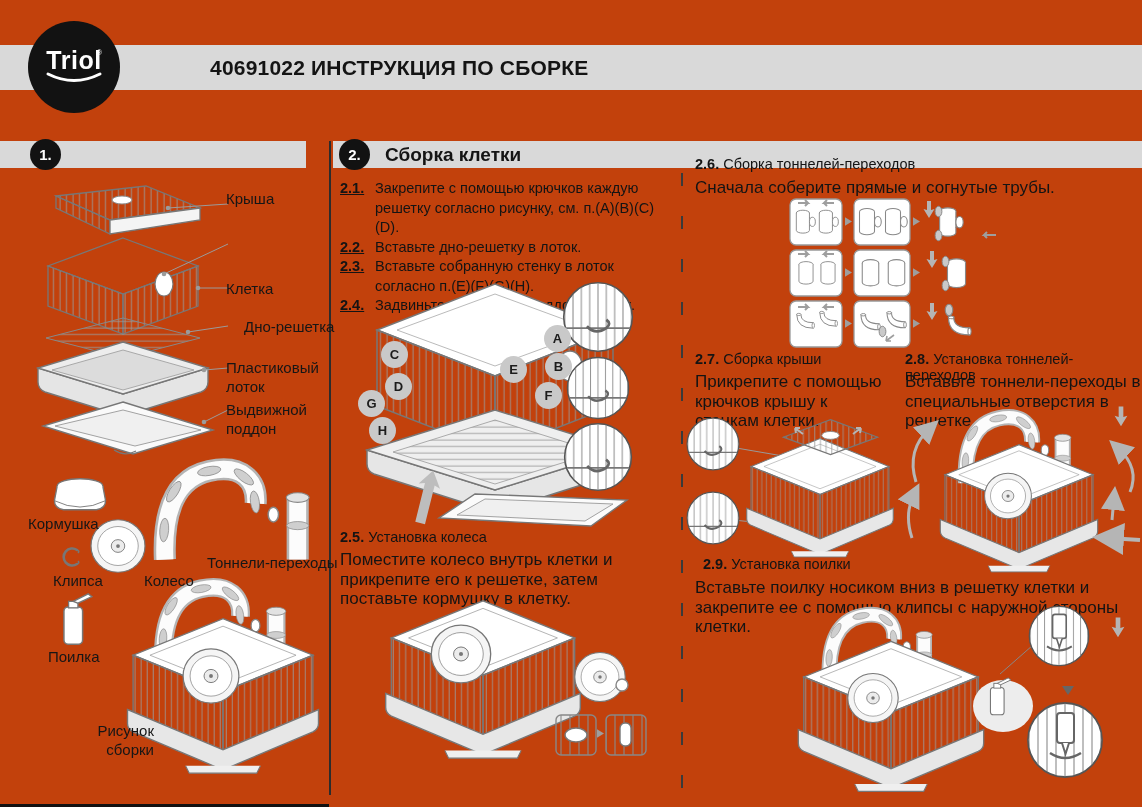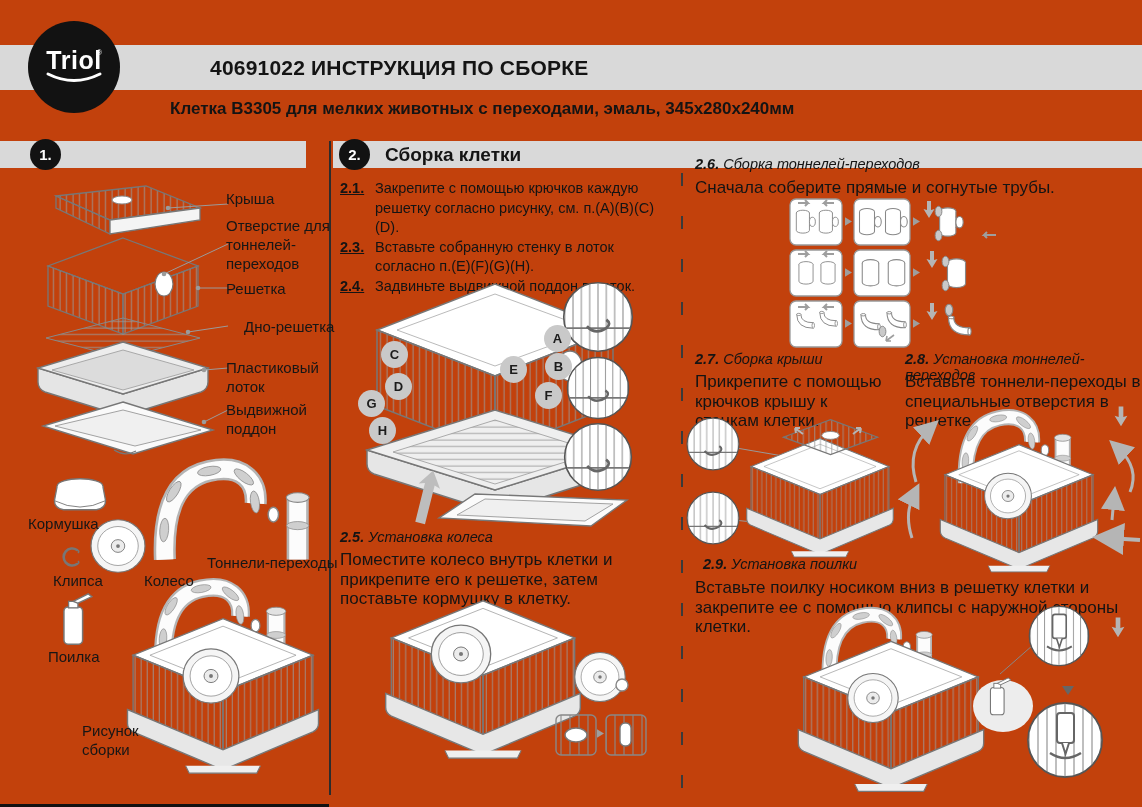--- a/index.html
+++ b/index.html
@@ -22,21 +22,21 @@
   
   .div-solid{position:absolute;left:329px;top:141px;width:2px;height:654px;background:#2c2c2c;}
   .div-dashed{position:absolute;left:681px;top:173px;width:2px;height:622px;
         background:repeating-linear-gradient(to bottom,#3a3a3a 0 13px,transparent 13px 43px);}
   .bottom-rule{position:absolute;left:0;top:804px;width:329px;height:3px;background:#111;}
   
   .lbl{position:absolute;font-size:15px;line-height:19px;color:#161616;}
   .steps{position:absolute;left:340px;top:179px;width:332px;font-size:14.5px;line-height:19.5px;}
   .step{position:relative;padding-left:35px;}
   .step b{position:absolute;left:0;top:0;text-decoration:underline;}
-  .sub-h{position:absolute;font-size:14.5px;font-style:italic;}
+  .sub-h{position:absolute;font-size:14.5px;}
   .sub-h b{margin-right:4px;}
   .sub-t{position:absolute;font-size:17px;line-height:19.5px;}
   
   .marker{position:absolute;width:27px;height:27px;border-radius:50%;background:#c9c9c9;
         color:#1c1c1c;font-size:13px;font-weight:800;display:flex;align-items:center;justify-content:center;}
   svg{position:absolute;overflow:visible;}
   .defs-svg{position:absolute;width:0;height:0;}
 </style>
 </head>
 <body>
@@ -148,21 +148,20 @@
 
   <div class="main-banner"></div>
   <div class="logo">
     <span class="logo-text">Triol</span>
     <span class="logo-reg">®</span>
     <svg width="60" height="14" style="position:static">
       <path d="M4 2 Q30 15 56 2" fill="none" stroke="#fff" stroke-width="3" stroke-linecap="round"></path>
     </svg>
   </div>
   <div class="page-title">40691022 ИНСТРУКЦИЯ ПО СБОРКЕ</div>
-  <div class="subtitle">Клетка B3305 для мелких животных с переходами, эмаль, 345х280х240мм</div>
 
   <div class="sec-banner" style="left:0;width:306px;"></div>
   <div class="sec-circle" style="left:30px;">1.</div>
 
   <div class="sec-banner" style="left:333px;width:809px;"></div>
   <div class="sec-circle" style="left:339px;">2.</div>
   <div class="sec-label" style="left:385px;">Сборка клетки</div>
 
   <div class="div-solid"></div>
   <div class="div-dashed"></div>
@@ -203,22 +202,21 @@
       <circle cx="150" cy="26" r="2.3"></circle>
         <circle cx="146" cy="92" r="2.3"></circle>
       <circle cx="180" cy="106" r="2.3"></circle>
         <circle cx="170" cy="150" r="2.3"></circle>
       <circle cx="186" cy="188" r="2.3"></circle>
         <circle cx="186" cy="240" r="2.3"></circle>
     </g>
   </svg>
 
   <div class="lbl" style="left:226px;top:189px;">Крыша</div>
-  <div class="lbl" style="left:226px;top:216px;width:104px;">Отверстие для тоннелей-переходов</div>
-  <div class="lbl" style="left:226px;top:279px;">Решетка</div>
+  <div class="lbl" style="left:226px;top:279px;">Клетка</div>
   <div class="lbl" style="left:244px;top:317px;">Дно-решетка</div>
   <div class="lbl" style="left:226px;top:358px;width:96px;">Пластиковый лоток</div>
   <div class="lbl" style="left:226px;top:400px;width:90px;">Выдвижной поддон</div>
 
   <svg style="left:48px;top:476px;" width="64" height="42" viewBox="0 0 70 46">
     <ellipse cx="35" cy="11" rx="25" ry="8" fill="#fff" stroke="#777" stroke-width="1.5"></ellipse>
     <path d="M10 11 L7 27 Q7 35 17 37 L53 37 Q63 35 63 27 L60 11" fill="#fff" stroke="#777" stroke-width="1.5"></path>
     <path d="M7 27 Q35 41 63 27" fill="none" stroke="#777" stroke-width="1"></path>
   </svg>
   <svg style="left:58px;top:545px;" width="26" height="24" viewBox="0 0 26 24">
@@ -238,24 +236,25 @@
     <use href="#tunnelArch" x="15" y="0" width="180" height="100"></use>
     <use href="#cageIso" x="2" y="48" width="206" height="164"></use>
     <use href="#wheelIso" x="62" y="80" width="62" height="62"></use>
   </svg>
 
   <div class="lbl" style="left:28px;top:514px;">Кормушка</div>
   <div class="lbl" style="left:28px;top:571px;margin-left:25px;">Клипса</div>
   <div class="lbl" style="left:102px;top:571px;margin-left:42px;">Колесо</div>
   <div class="lbl" style="left:207px;top:553px;">Тоннели-переходы</div>
   <div class="lbl" style="left:48px;top:647px;">Поилка</div>
-  <div class="lbl" style="left:82px;top:721px;width:82px;text-align:left;">Рисунок сборки</div>
+  <div class="lbl" style="left:72px;top:721px;width:82px;text-align:right;">Рисунок сборки</div>
 
   <div class="steps">
     <div class="step"><b>2.1.</b><span>Закрепите с помощью крючков каждую решетку согласно рисунку, см. п.(A)(B)(C)(D).</span></div>
+    <div class="step"><b>2.2.</b><span>Вставьте дно-решетку в лоток.</span></div>
     <div class="step"><b>2.3.</b><span>Вставьте собранную стенку в лоток согласно п.(E)(F)(G)(H).</span></div>
     <div class="step"><b>2.4.</b><span>Задвиньте выдвижной поддон в лоток.</span></div>
   </div>
 
   <svg style="left:345px;top:268px;" width="320" height="262" viewBox="0 0 320 262">
     <polygon points="150,16 268,62 150,108 32,62" fill="#fff" stroke="#777" stroke-width="1.5"></polygon>
     <polygon points="150,26 248,62 150,98 52,62" fill="none" stroke="#a8a8a8" stroke-width="0.8"></polygon>
     <polygon points="32,62 150,108 150,184 32,138" fill="url(#mesh)" stroke="#777" stroke-width="1.5"></polygon>
     <polygon points="150,108 268,62 268,138 150,184" fill="url(#mesh)" stroke="#777" stroke-width="1.5"></polygon>
     <ellipse cx="225" cy="98" rx="12" ry="15" fill="#fff" stroke="#777" stroke-width="1.3"></ellipse>

